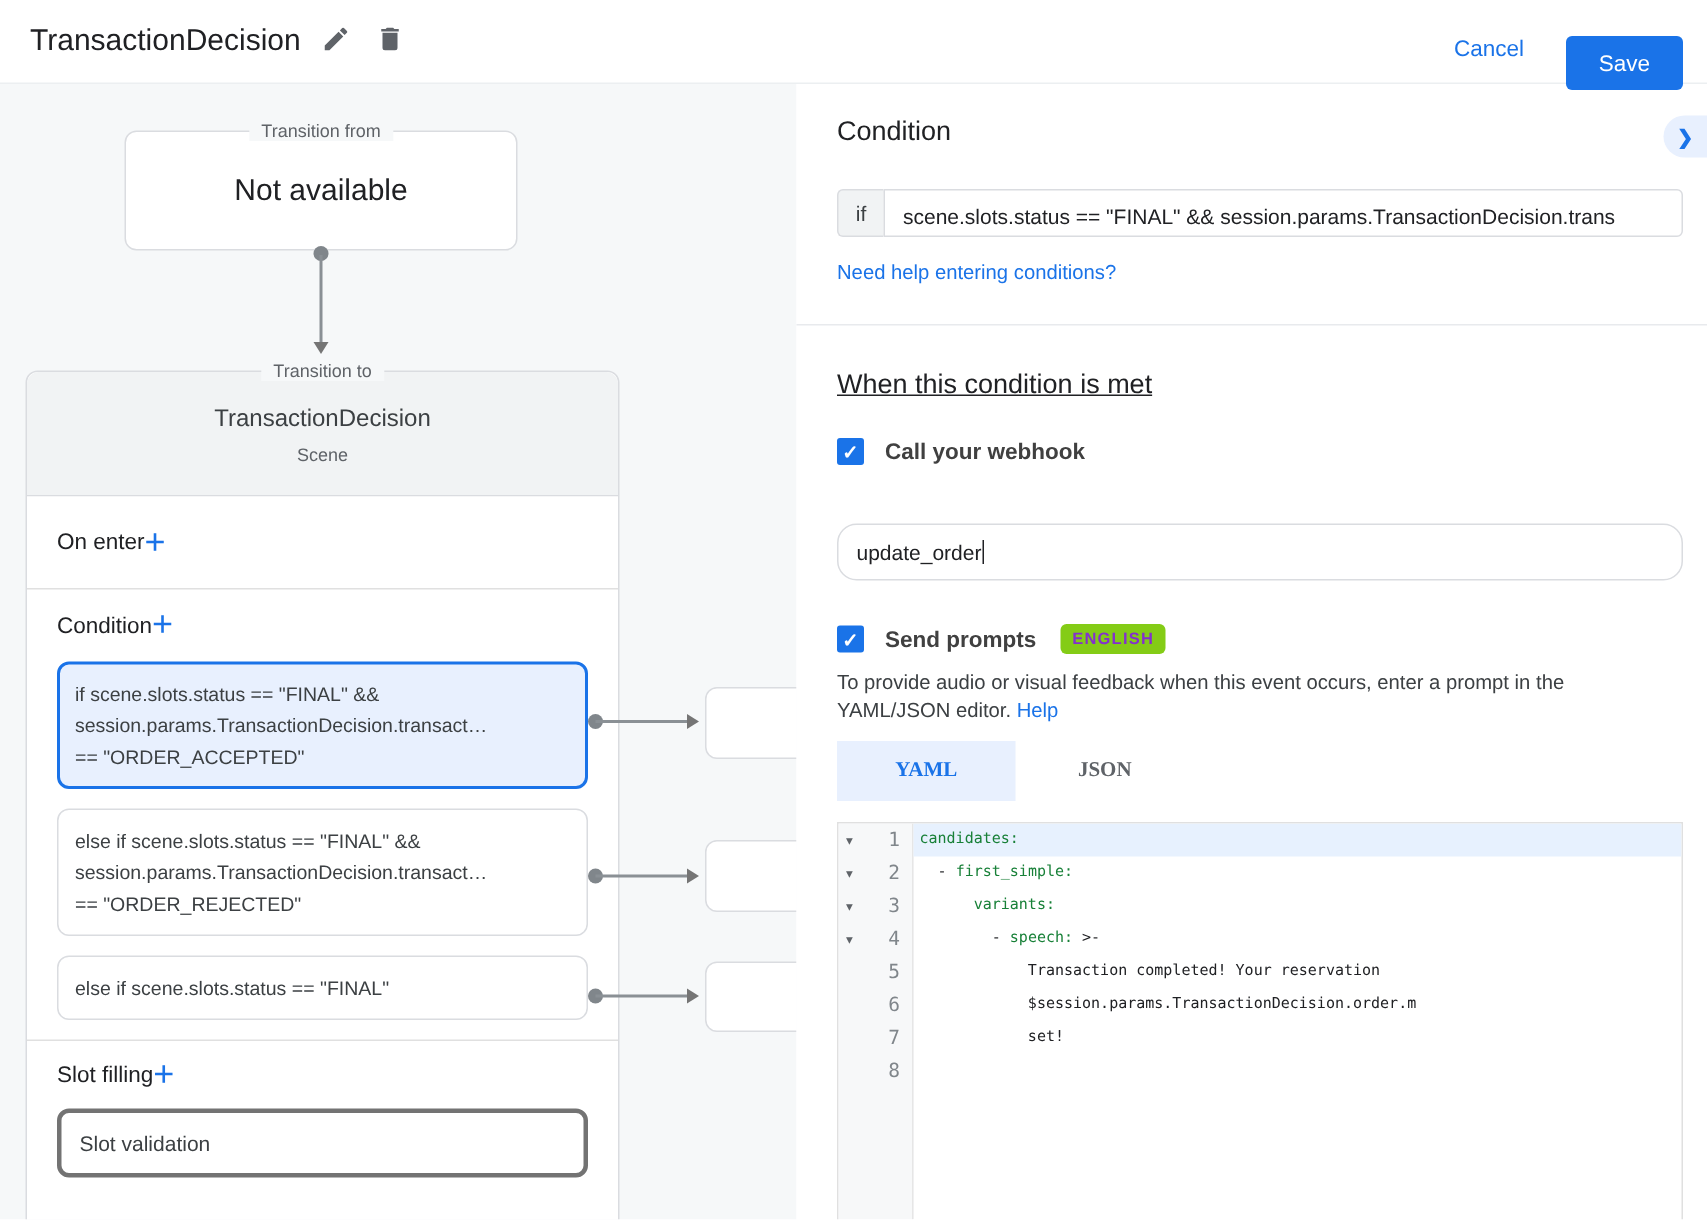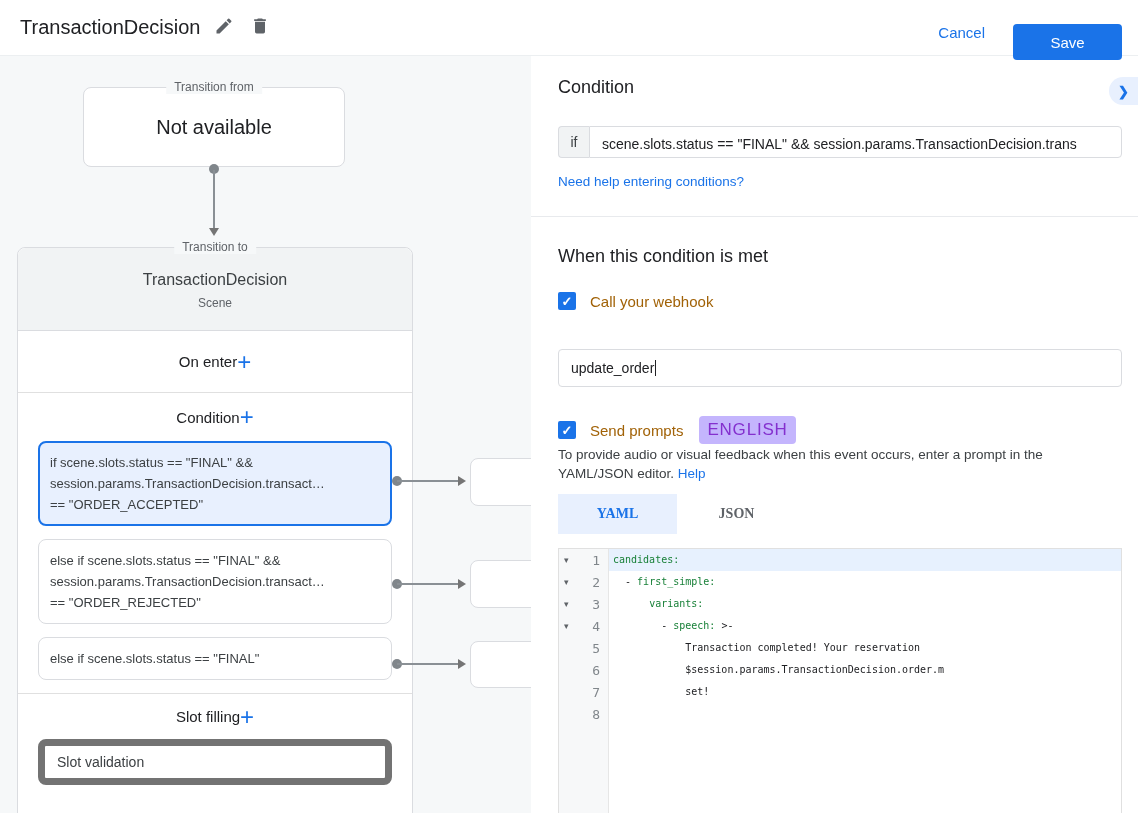--- a/index.html
+++ b/index.html
@@ -10,21 +10,21 @@
   .topbar { position:absolute; left:0; top:0; width:1138px; height:56px; background:#fff;
             border-bottom:1px solid #eceff1; display:flex; align-items:center; z-index:30; }
   .page-title { font-size:20px; color:#202124; margin-left:20px; }
   .icon-btn { width:36px; height:36px; display:flex; align-items:center; justify-content:center;
               border:none; background:transparent; cursor:pointer; border-radius:50%; }
   .icon-btn svg { fill:#5f6368; }
   .edit-btn { margin-left:6px; }
   .topbar-actions { position:absolute; right:16px; top:0; height:56px; display:flex; align-items:flex-start; gap:28px;margin-top:24px; }
   .cancel-btn { color:#1a73e8; font-size:15px; font-weight:500; background:none; border:none; cursor:pointer; }
   .save-btn { background:#1a73e8; color:#fff; font-size:15px; font-weight:500; border:none; cursor:pointer;
-              width:109px; height:36px; border-radius:4px; }
+              width:78px; height:36px; border-radius:4px; }
 
   
   .canvas { position:absolute; left:0; top:56px; width:531px; height:757px; background:#f6f8f9; overflow:hidden; }
 
   .from-box { position:absolute; left:83px; top:31px; width:262px; height:80px; background:#fff;
               border:1px solid #dadce0; border-radius:8px; display:flex; align-items:center; justify-content:center; }
   .legend { position:absolute; top:-8px; left:50%; transform:translateX(-50%); background:#f6f8f9;
             padding:0 8px; font-size:12px; color:#5f6368; white-space:nowrap; }
   .from-text { font-size:20px; color:#202124; }
 
@@ -34,56 +34,56 @@
   .arr-down { position:absolute; width:0; height:0; border-left:5px solid transparent; border-right:5px solid transparent; border-top:8px solid #757575; }
   .arr-right { position:absolute; width:0; height:0; border-top:5px solid transparent; border-bottom:5px solid transparent; border-left:8px solid #757575; }
   .target-box { position:absolute; background:#fff; border:1px solid #dadce0; border-radius:8px; cursor:pointer; }
 
   .scene-card { position:absolute; left:17px; top:191px; width:396px; height:575px; background:#fff;
                 border:1px solid #dadce0; border-radius:8px; }
   .card-header { height:83px; background:#f1f3f4; border-bottom:1px solid #dadce0; border-radius:8px 8px 0 0;
                  text-align:center; padding-top:23px; }
   .card-title { font-size:16px; color:#3c4043; }
   .card-subtitle { font-size:12px; color:#5f6368; margin-top:7px; }
-  .sec-row { display:flex; justify-content:center; align-items:center; padding:0 20px; }
+  .sec-row { display:flex; justify-content:flex-start; align-items:center; padding:0 20px; }
   .row-on-enter { height:62px; border-bottom:1px solid #e0e0e0; }
   .row-cond-head { height:48px; }
   .row-slot-head { height:46px; border-top:1px solid #e0e0e0; margin-top:12px; }
   .sec-label { font-size:15px; color:#202124; }
   .add-btn { color:#1a73e8; font-size:24px; font-weight:300; background:none; border:none; cursor:pointer; line-height:24px; }
 
   .cond { margin:0 20px 13px; border:1px solid #dadce0; border-radius:8px; padding:10px 11px;
           font-size:13px; line-height:21px; color:#3c4043; background:#fff; cursor:pointer; }
   .cond.sel { border:2px solid #1a73e8; background:#e8f0fe; padding:9px 10px; }
-  .slot-box { margin:0 20px; height:46px; border:7px solid #737373; border-radius:8px; display:flex;
+  .slot-box { margin:0 20px; height:46px; border:3px solid #737373; border-radius:8px; display:flex;
               align-items:center; padding:0 12px; font-size:14px; color:#3c4043; background:#fff; cursor:pointer; }
 
   
   .panel { position:absolute; left:531px; top:56px; width:607px; height:757px; background:#fff; }
   .panel-h1 { position:absolute; left:27px; top:21px; font-size:18px; color:#202124; }
   .expand-pill { position:absolute; right:0; top:21px; width:29px; height:28px; background:#e8f0fe;
                  border:none; border-radius:14px 0 0 14px; cursor:pointer; display:flex; align-items:center; justify-content:center; }
   .expand-pill span { color:#1a73e8; font-size:13px; font-weight:bold; }
 
   .if-row { position:absolute; left:27px; top:70px; width:564px; height:32px; display:flex; }
   .if-label { width:31px; background:#f1f3f4; border:1px solid #dadce0; border-right:none;
               border-radius:4px 0 0 4px; display:flex; align-items:center; justify-content:center;
               font-size:14px; color:#3c4043; }
   .if-value { flex:1; border:1px solid #dadce0; border-radius:0 4px 4px 0; padding:0 12px; line-height:34px;
               font-size:14px; color:#202124; white-space:nowrap; overflow:hidden; cursor:text; }
   .help-link { position:absolute; left:27px; top:118px; font-size:13.5px; color:#1a73e8; text-decoration:none; cursor:pointer; }
   .panel-divider { position:absolute; left:0; top:160px; width:100%; height:1px; background:#e8eaed; }
-  .panel-h2 { position:absolute; left:27px; top:190px; font-size:18px; color:#202124; }
+  .panel-h2 { position:absolute; left:27px; top:190px; font-size:18px; color:#202124;text-decoration:underline; }
 
   .check-row { position:absolute; left:27px; display:flex; align-items:center; gap:14px; }
   .checkbox { width:18px; height:18px; border-radius:2px; background:#1a73e8; display:flex;
               align-items:center; justify-content:center; cursor:pointer; flex:none; }
   .checkbox span { color:#fff; font-size:13px; font-weight:bold; line-height:1; }
-  .check-label { font-size:15px; font-weight:400; color:#a16207; }
-  .lang-badge { background:#c4b5fd; color:#8430ce; font-size:17px; font-weight:400; letter-spacing:.8px;
+  .check-label { font-size:15px; font-weight:700; color:#404040; }
+  .lang-badge { background:#84cc16; color:#8430ce; font-size:11px; font-weight:700; letter-spacing:.8px;
                 padding:4px 8px; border-radius:4px; margin-left:2px; }
   .desc { position:absolute; left:27px; font-size:13.5px; color:#3c4043; line-height:19px; }
   .desc a { color:#1a73e8; cursor:pointer; }
   .u { text-decoration:underline; }
   .text-input { position:absolute; left:27px; width:564px; height:38px; border:1px solid #dadce0; border-radius:4px;
                 display:flex; align-items:center; padding:0 12px; font-size:14px; color:#202124; cursor:text; background:#fff; }
   .caret { display:inline-block; width:1px; height:16px; background:#202124; margin-left:1px; }
 
   .tabs { position:absolute; left:27px; top:438px; display:flex;font-family:Liberation Serif, serif; }
   .tab { width:119px; height:40px; display:flex; align-items:center; justify-content:center;
@@ -206,21 +206,21 @@
   <div class="panel-divider"></div>
 
   <div class="panel-h2">When this condition is met</div>
 
   <div class="check-row" style="top:236px;">
     <div class="checkbox">
         <span>✓</span>
       </div>
     <div class="check-label">Call your webhook</div>
   </div>
-  <div class="text-input" style="top:293px;">
+  <div class="text-input" style="top:293px;border-radius:13px;">
     <span>update_order</span>
       <span class="caret"></span>
   </div>
 
   <div class="check-row" style="top:360px;">
     <div class="checkbox">
         <span>✓</span>
       </div>
     <div class="check-label">Send prompts</div>
     <div class="lang-badge">ENGLISH</div>

